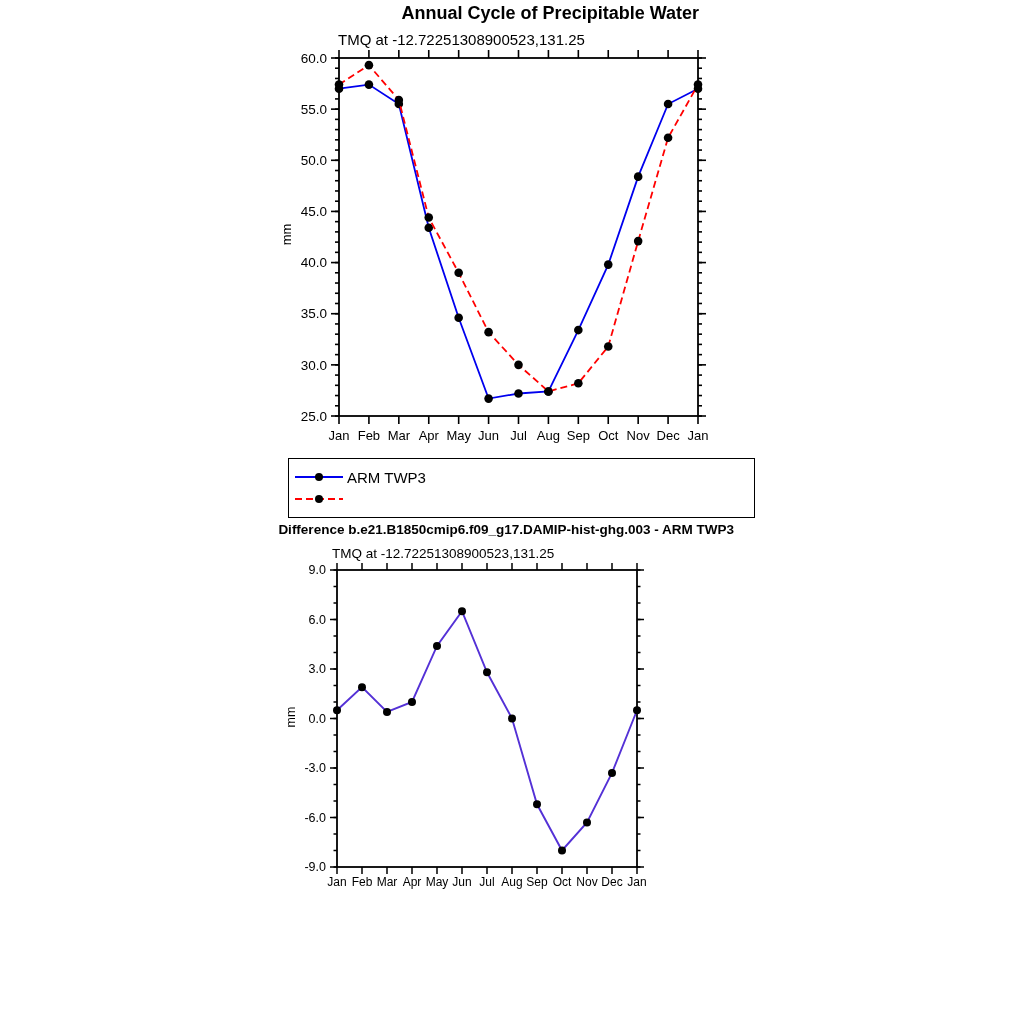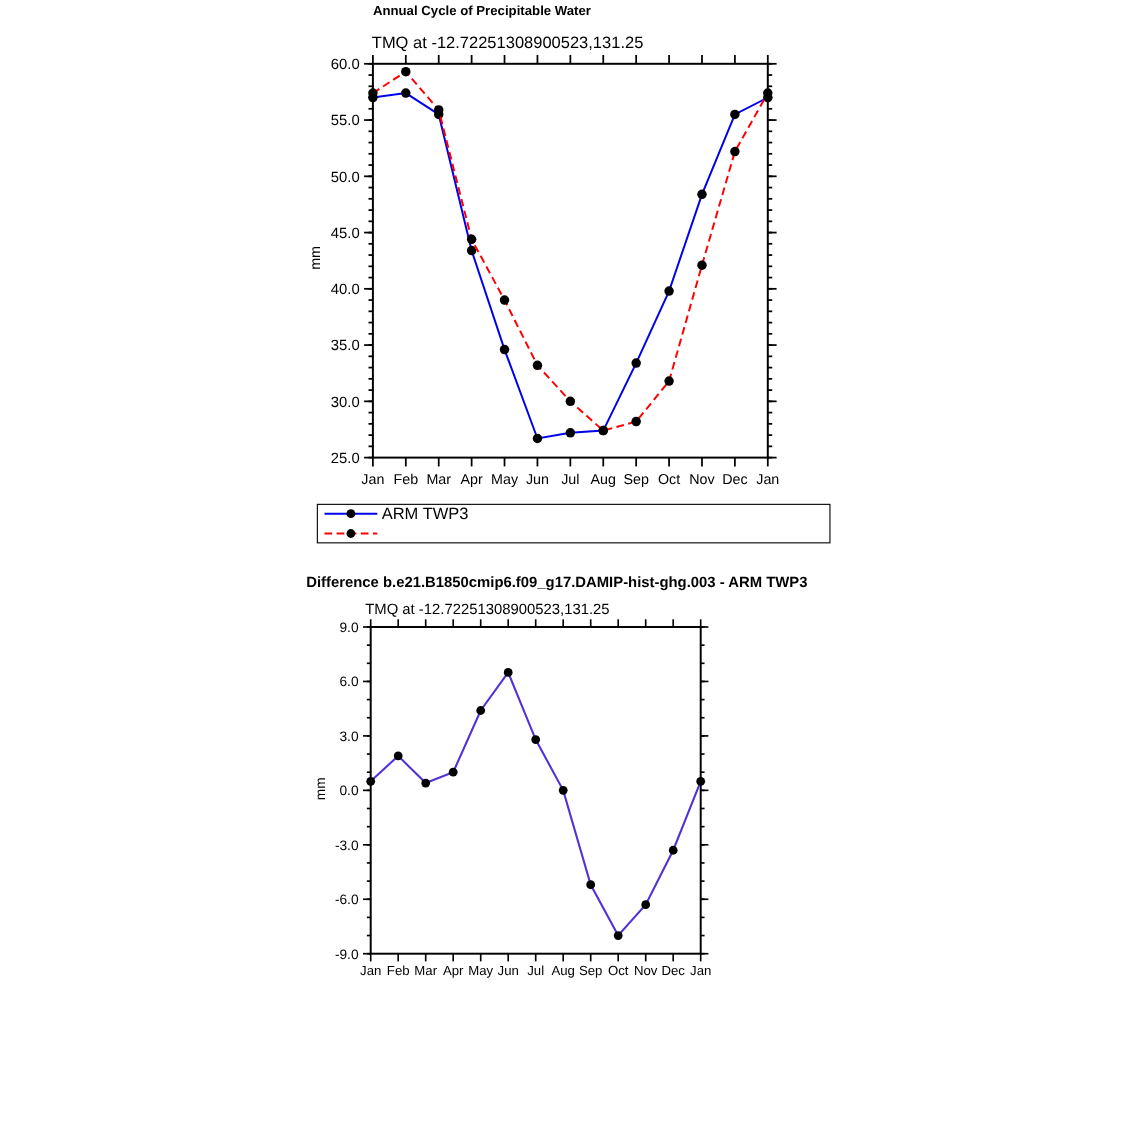--- a/index.html
+++ b/index.html
@@ -3,28 +3,28 @@
 <meta charset="utf-8">
 <style>
   html,body{margin:0;padding:0;background:#ffffff;}
   #canvas{
     position:relative;width:1024px;height:1024px;background:#ffffff;overflow:hidden;
     font-family:"Liberation Sans",sans-serif;color:#000;
   }
   #plot-svg{position:absolute;left:0;top:0;}
   svg text{font-family:"Liberation Sans",sans-serif;fill:#000;}
   .abs{position:absolute;white-space:nowrap;}
-  .title1{left:339px;top:3px;width:360px;text-align:left;font-size:12px;font-weight:bold;}
+  .title1{left:339px;top:3px;width:360px;text-align:right;font-size:18px;font-weight:bold;}
   .subtitle1{left:338px;top:31px;font-size:15px;}
   .title2{left:240px;top:522px;width:494px;text-align:right;font-size:13.5px;font-weight:bold;}
   .subtitle2{left:332px;top:546px;font-size:13.5px;}
   .ylab1{left:276px;top:227px;font-size:13px;transform:rotate(-90deg);transform-origin:center;}
   .ylab2{left:281px;top:710px;font-size:12.5px;transform:rotate(-90deg);transform-origin:center;}
   .legend{
-    left:288px;top:458px;width:467px;height:36px;border:1.6px solid #000;
+    left:288px;top:458px;width:467px;height:60px;border:1.6px solid #000;
     box-sizing:border-box;display:flex;flex-direction:column;justify-content:center;
     padding-left:4px;background:#fff;
   }
   .legend-row{display:flex;align-items:center;height:22px;}
   .legend-row .lbl{font-size:15px;margin-left:2px;}
   .legend-sample{flex:0 0 auto;}
 </style>
 </head>
 <body>
 

